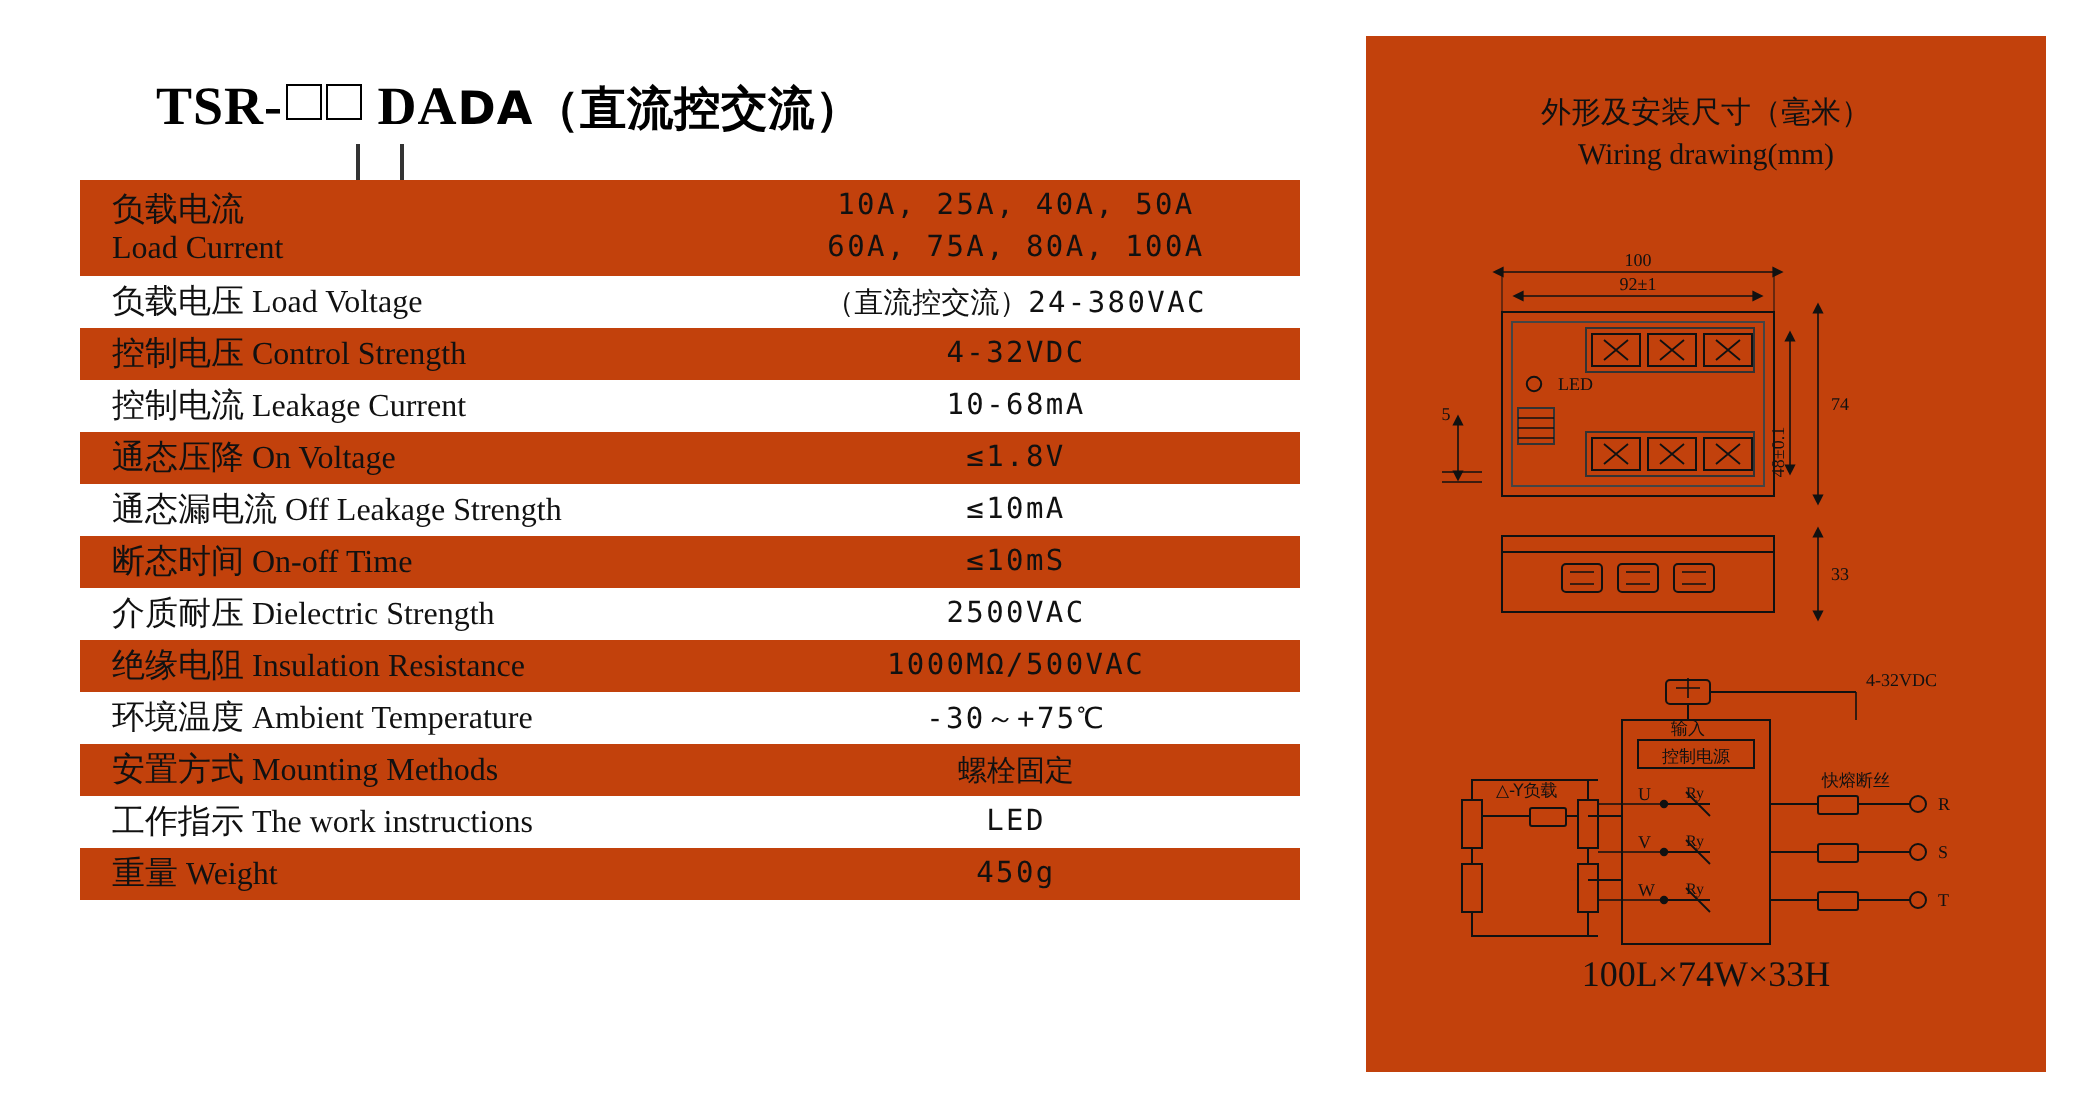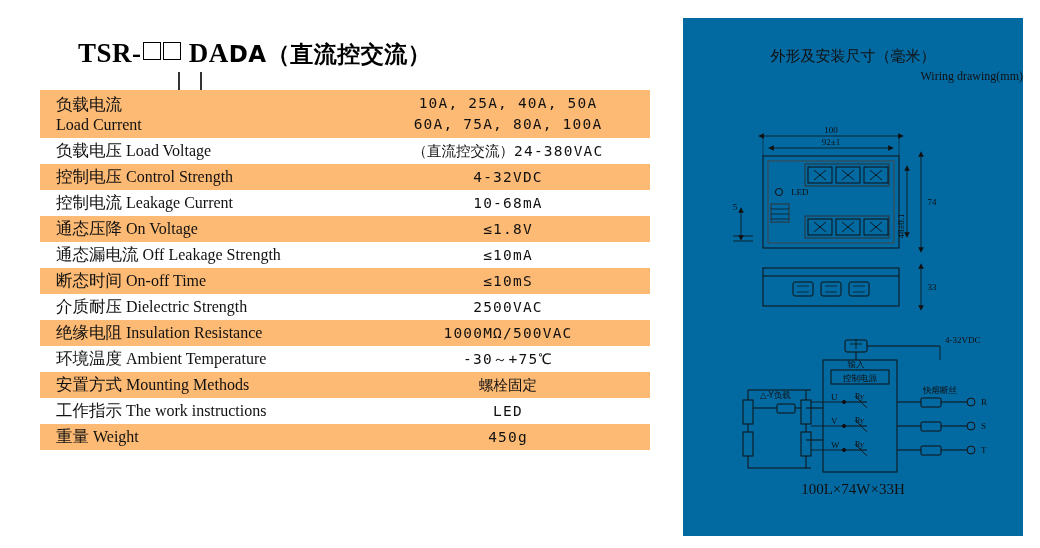--- a/index.html
+++ b/index.html
@@ -72,21 +72,21 @@
   }
 
   .spec-table {
     position: absolute;
     left: 40px;
     top: 90px;
     width: 610px;
     border-collapse: collapse;
   }
   .spec-table tr.shade td {
-    background: #fdba74;
+    background: #c2410c;
   }
   .spec-table td {
     padding: 0;
     height: 26px;
     vertical-align: middle;
   }
   .spec-table td.label {
     width: 310px;
     padding-left: 16px;
     font-size: 16px;
@@ -118,54 +118,53 @@
   .label-two-line .cn { display: block; }
   .label-two-line .en { display: block; }
 
   
   .right-panel {
     position: absolute;
     left: 683px;
     top: 18px;
     width: 340px;
     height: 518px;
-    background: #0369a1;
+    background: #c2410c;
   }
   .right-title {
     position: absolute;
     left: 0;
     top: 28px;
     width: 340px;
     text-align: center;
     line-height: 1.45;
   }
   .right-title .l1 {
     font-family: "DejaVu Sans", sans-serif;
     font-size: 15px;
     color: #111;
   }
   .right-title .l2 {
     font-family: "Liberation Serif", serif;
-    font-size: 12px;
+    font-size: 15px;
     color: #111;
-    text-align: right;
   }
   .right-footer {
     position: absolute;
     left: 0;
     bottom: 38px;
     width: 340px;
     text-align: center;
     font-family: "Liberation Serif", serif;
-    font-size: 15px;
+    font-size: 18px;
     color: #111;
   }
   .drawing {
     position: absolute;
-    left: 22px;
+    left: 10px;
     top: 90px;
     width: 320px;
     height: 390px;
   }
   .drawing svg { display: block; }
 </style>
 </head>
 <body>
 
 <div class="page">

